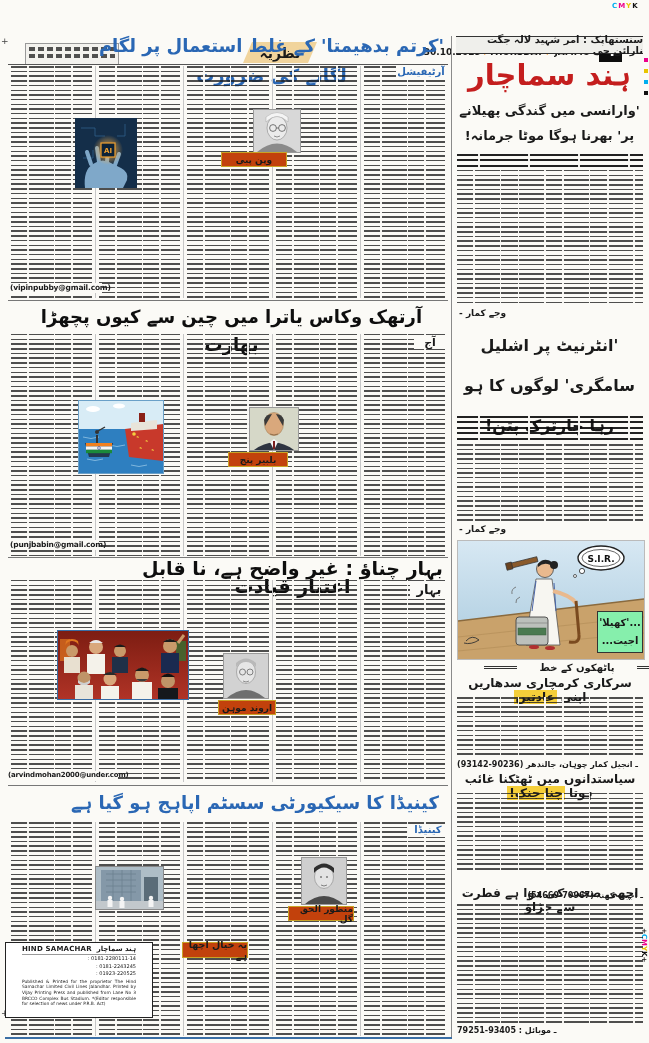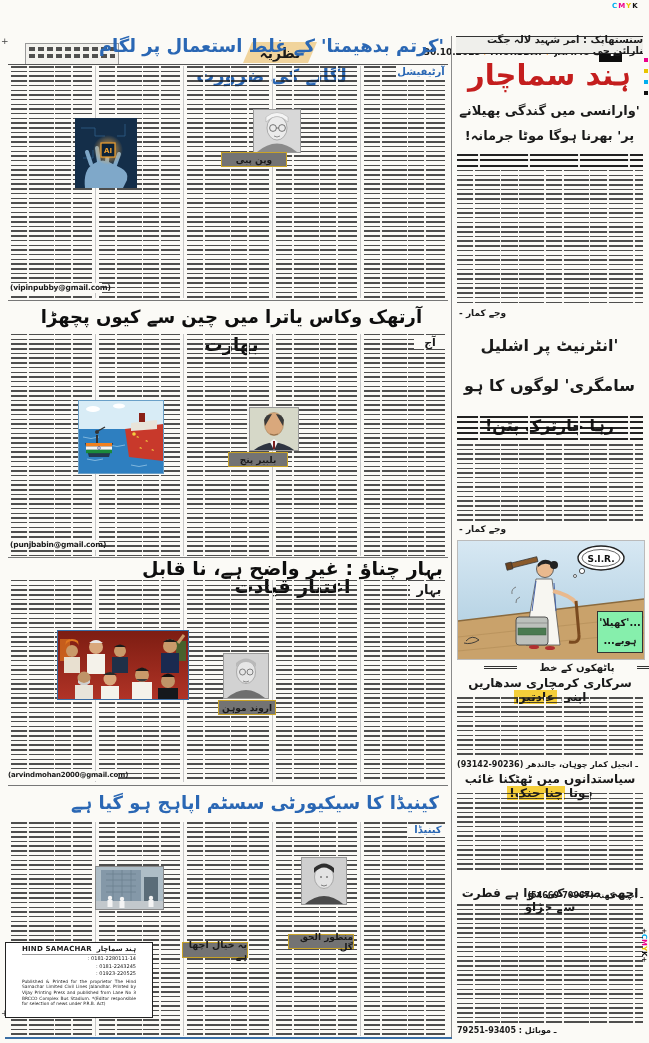--- a/index.html
+++ b/index.html
@@ -13,21 +13,21 @@
   .txb{background-image:
       repeating-linear-gradient(to right, rgba(255,255,255,0) 0, rgba(255,255,255,0) 21px, rgba(251,250,246,.95) 21px, rgba(251,250,246,.95) 23px, rgba(255,255,255,0) 23px, rgba(255,255,255,0) 50px),
       repeating-linear-gradient(to bottom, rgba(10,10,10,.9) 0, rgba(10,10,10,.9) 2px, rgba(0,0,0,0) 2px, rgba(0,0,0,0) 5.4px);}
   .cols{display:flex;direction:rtl;}
   .cols .c{flex:1;border-left:1px solid #c6c6c6;padding:0 3px;}
   .cols .c:last-child{border-left:none;}
   .cols .c .fill{width:100%;height:100%;}
   .urdu{direction:rtl;}
   .hd{font-weight:bold;text-align:center;direction:rtl;}
   .blue{color:#2a67b4;}
-  .np{background:#737373;border:1px solid #c9a326;display:flex;align-items:center;justify-content:center;
+  .np{background:#c2410c;border:1px solid #c9a326;display:flex;align-items:center;justify-content:center;
       font-weight:bold;font-size:9px;direction:rtl;}
   .email{background:#fbfaf6;font-weight:bold;font-size:7.5px;direction:ltr;letter-spacing:-0.2px;}
   .sig{font-size:8px;font-weight:bold;direction:ltr;text-align:left;}
   .hl{background:#f5cf3a;padding:0 2px;}
   .rule{border-top:1px solid #777;}
   .microline{height:4px;margin:3px 3px 0 3px;background-image:repeating-linear-gradient(to right,rgba(40,40,40,.8) 0,rgba(40,40,40,.8) 6px,transparent 6px,transparent 9px);}
   .diamond{color:#f7941d;}
   .letters-rule{flex:1;border-top:3px double #333;height:0;}
   svg{display:block;}
 </style>
@@ -124,21 +124,21 @@
 
       <rect x="58" y="76" width="32" height="28" rx="3" fill="#bcc0bb" stroke="#444" stroke-width="0.9"></rect>
       <rect x="60" y="87" width="28" height="7" fill="#4a7a50" stroke="#3a5c3e" stroke-width="0.5"></rect>
       <path d="M58,82 L90,82" stroke="#777" stroke-width="0.6"></path>
       <ellipse cx="76" cy="106" rx="5" ry="2" fill="#b03030"></ellipse>
       <ellipse cx="92" cy="107" rx="5" ry="2" fill="#b03030"></ellipse>
       <path d="M8,100 q6,-7 13,-1 q-8,5 -15,3" fill="none" stroke="#333" stroke-width="0.9"></path>
     </svg>
     <div class="abs urdu" style="left:139px;top:70px;width:44px;height:38px;background:#86efac;border:1px solid #333;font-size:10px;font-weight:bold;text-align:center;line-height:1.8;padding-top:2px;">
       <div>...'کھیلا'</div>
-      <div>ہوبے...</div>
+      <div>اجیت...</div>
     </div>
   </div>
 
   <div class="abs" style="left:484px;top:662px;width:186px;display:flex;align-items:center;gap:22px;">
     <div class="letters-rule"></div>
     <div class="urdu" style="font-size:10px;font-weight:bold;">پاٹھکوں کے خط</div>
     <div class="letters-rule"></div>
   </div>
 
   <div class="abs hd" style="left:457px;top:676px;width:186px;height:18px;font-size:12px;">
@@ -353,21 +353,21 @@
       <ellipse cx="22" cy="18" rx="9.5" ry="11.5" fill="#e6e6e6" stroke="#777" stroke-width="0.5"></ellipse>
       <path d="M12,13 Q22,3 32,13 L32,9 Q22,0 12,9 Z" fill="#b9b9b9"></path>
       <circle cx="18.5" cy="18" r="3" fill="none" stroke="#555" stroke-width="0.7"></circle>
       <circle cx="26" cy="18" r="3" fill="none" stroke="#555" stroke-width="0.7"></circle>
       <path d="M19,27 Q22,29 25,27" stroke="#666" stroke-width="0.7" fill="none"></path>
     </svg>
   </div>
   <div class="abs np" style="left:218px;top:700px;width:56px;height:13px;">
     <span>اروند موہن</span>
   </div>
-  <div class="abs email" style="left:8px;top:771px;width:110px;height:10px;font-size:7px;">(arvindmohan2000@gmail.com)</div>
+  <div class="abs email" style="left:8px;top:771px;width:110px;height:10px;font-size:7px;">(arvindmohan2000@under.com)</div>
   <div class="abs rule" style="left:8px;top:785px;width:440px;"></div>
 
   <div class="abs hd blue" style="left:60px;top:787px;width:390px;height:32px;font-size:18px;line-height:32px;">
     <span>کینیڈا کا سیکیورٹی سسٹم اپاہج ہو گیا ہے</span>
   </div>
   <div class="abs cols" style="left:8px;top:822px;width:440px;height:214px;">
     <div class="c">
         <div class="fill tx"></div>
       </div>
     <div class="c">
@@ -406,21 +406,21 @@
   <div class="abs" style="left:302px;top:858px;width:44px;height:46px;outline:1px solid #999;">
     <svg viewBox="0 0 44 46" width="44" height="46">
       <rect width="44" height="46" fill="#cfcfcf"></rect>
       <path d="M3,46 Q22,30 41,46 Z" fill="#4a4a4a"></path>
       <ellipse cx="22" cy="19" rx="9.5" ry="11.5" fill="#e3e3e3" stroke="#777" stroke-width="0.5"></ellipse>
       <path d="M12,15 Q22,4 32,15 L32,10 Q22,1 12,10 Z" fill="#2e2e2e"></path>
       <path d="M18,19 h2 M24,19 h2" stroke="#444" stroke-width="1"></path>
       <path d="M19,27 Q22,29 25,27" stroke="#555" stroke-width="0.7" fill="none"></path>
     </svg>
   </div>
-  <div class="abs np" style="left:288px;top:906px;width:64px;height:13px;margin-top:28px;">
+  <div class="abs np" style="left:288px;top:906px;width:64px;height:13px;">
     <span>منظور الحق گل</span>
   </div>
   <div class="abs np" style="left:182px;top:942px;width:64px;height:14px;font-size:9.5px;">
     <span>یہ خیال اچھا ہے</span>
   </div>
 
   <div class="abs" style="left:5px;top:942px;width:148px;height:76px;background:#fff;border:1.5px solid #222;padding:2px 16px;box-sizing:border-box;">
     <div style="display:flex;justify-content:space-between;align-items:center;border-bottom:0.5px solid #999;padding-bottom:1px;">
       <span style="font-size:7px;font-weight:bold;letter-spacing:0.2px;">HIND SAMACHAR</span>
       <span class="urdu" style="font-size:7px;font-weight:bold;">ہند سماچار</span>

